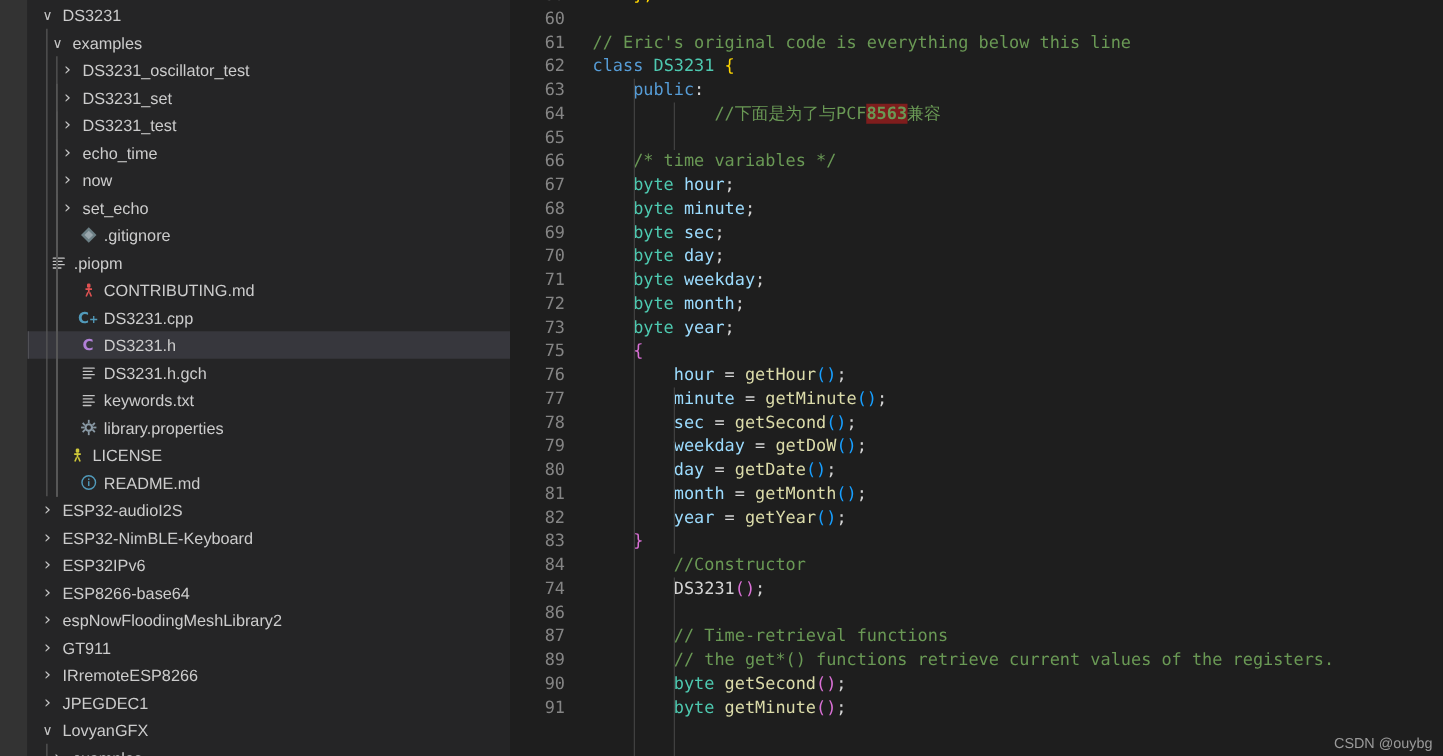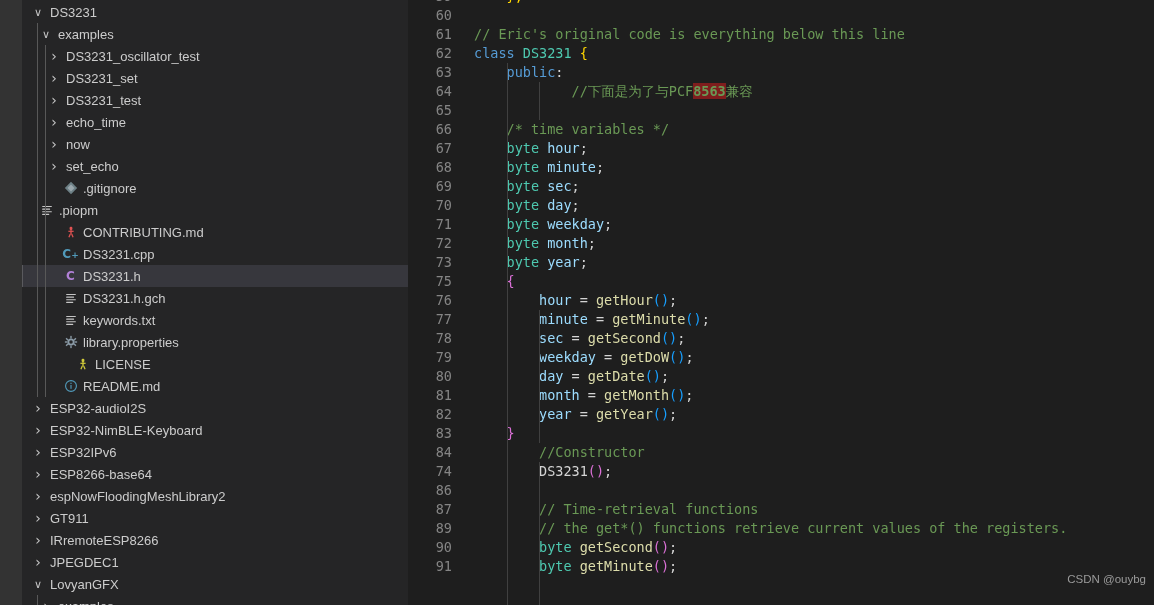--- a/index.html
+++ b/index.html
@@ -119,21 +119,21 @@
   .c-paren-y  { color: #ffd700; }
   .c-paren-p  { color: #da70d6; }
   .c-paren-b  { color: #179fff; }
   .c-plain    { color: #d4d4d4; }
   .c-op       { color: #d4d4d4; }
   .hl { background: #7f1d1d; font-weight: bold; }
 
   #watermark {
     position: absolute;
     right: 8px;
-    bottom: 20px;
+    bottom: 4px;
     color: #9a9a9a;
     font-size: 11.5px;
     font-family: "Liberation Sans", sans-serif;
     user-select: none;
     margin-left: 21px;
   }
 </style>
 </head>
 <body>
 
@@ -266,21 +266,21 @@
                 <rect x="12" y="7.2" width="3" height="1.6"></rect>
                 <rect x="2.7" y="3.4" width="1.6" height="3" transform="rotate(-45 3.5 4.9)"></rect>
                 <rect x="11.7" y="9.6" width="1.6" height="3" transform="rotate(-45 12.5 11.1)"></rect>
                 <rect x="11.7" y="3.4" width="1.6" height="3" transform="rotate(45 12.5 4.9)"></rect>
                 <rect x="2.7" y="9.6" width="1.6" height="3" transform="rotate(45 3.5 11.1)"></rect>
               </g>
             </svg>
           </span>
           <span class="label">library.properties</span>
         </div>
-        <div class="tree-row" style="padding-left: 36px;">
+        <div class="tree-row" style="padding-left: 15px;">
           <span class="twisty"></span>
           <span class="ficon">
             <svg width="14" height="14" viewBox="0 0 16 16">
               <rect x="6.4" y="2" width="3.2" height="4" rx="1.3" fill="#cfc93a"></rect>
               <rect x="7.2" y="6" width="1.6" height="4.5" fill="#cfc93a"></rect>
               <path d="M5 7.2 L11 7.2" stroke="#cfc93a" stroke-width="1.4"></path>
               <path d="M7.2 10.2 L5.6 14" stroke="#cfc93a" stroke-width="1.4"></path>
               <path d="M8.8 10.2 L10.4 14" stroke="#cfc93a" stroke-width="1.4"></path>
             </svg>
           </span>

